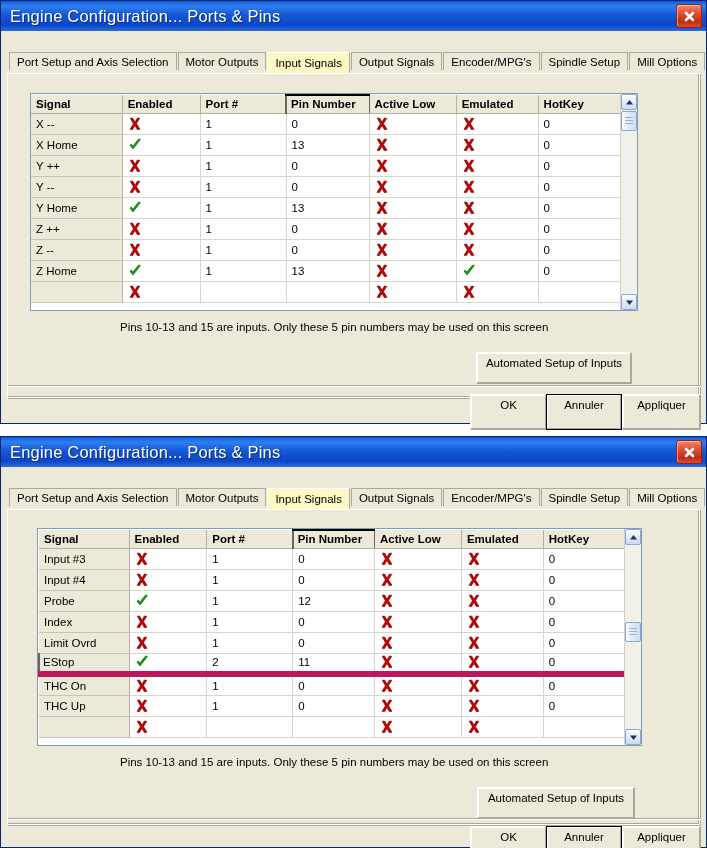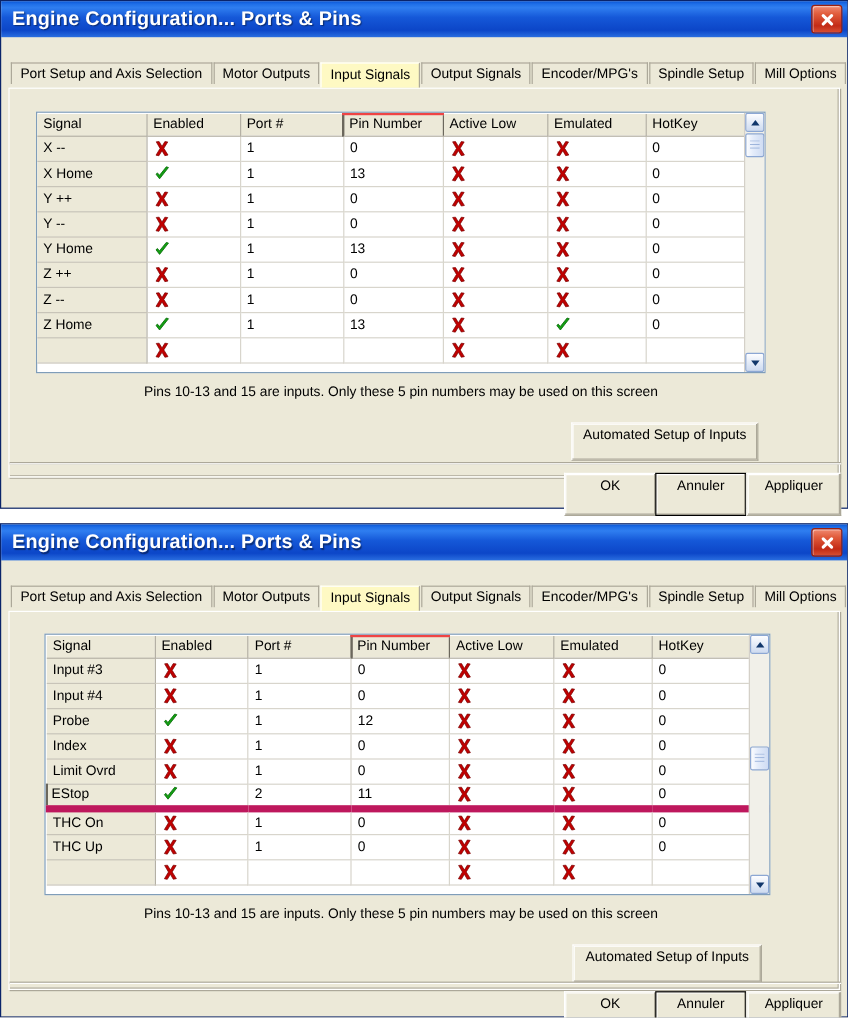--- a/index.html
+++ b/index.html
@@ -22,21 +22,21 @@
   }
   .titlebar{
     height:30px;
     background:linear-gradient(to bottom,#0a56d6 0%,#1f6fe8 8%,#2f7ef0 18%,#1558d8 45%,#0c46c8 80%,#2a6ee0 100%);
     display:flex;align-items:center;
     padding:0 4px 0 9px;
     position:relative;
   }
   .title-text{
     color:#fff;
-    font-weight:bold;
+    font-weight:normal;
     font-size:16.5px;
     letter-spacing:0.2px;
     text-shadow:1px 1px 1px rgba(0,0,0,.45);
     font-family:"Liberation Sans", sans-serif;
     white-space:nowrap;
   }
   .close-btn{
     position:absolute;right:4px;top:3px;
     width:24px;height:22px;
     background:linear-gradient(to bottom,#f08a72 0%,#e15c3c 30%,#c32b16 75%,#d84f33 100%);
@@ -105,30 +105,30 @@
     border-collapse:collapse;
     table-layout:fixed;
     width:100%;
     font-size:11.5px;
   }
   table.grid th{
     background:#ece9d8;
     border-right:1px solid #b4b0a4;
     border-bottom:1px solid #b4b0a4;
     text-align:left;
-    font-weight:normal;
+    font-weight:bold;
     padding:2px 0 2px 5px;
     height:18px;
     box-sizing:border-box;
     white-space:nowrap;
   }
   table.grid th.sel{
     background:#ece9d8;
     border-left:2px solid #6b675c;
-    border-top:2px solid #ef4444;
+    border-top:2px solid #000000;
     border-right:1px solid #6b675c;
     padding-left:4px;
   }
   table.grid td{
     background:#fff;
     border-right:1px solid #d8d5cc;
     border-bottom:1px solid #d8d5cc;
     padding:1px 0 1px 5px;
     height:21px;
     box-sizing:border-box;

